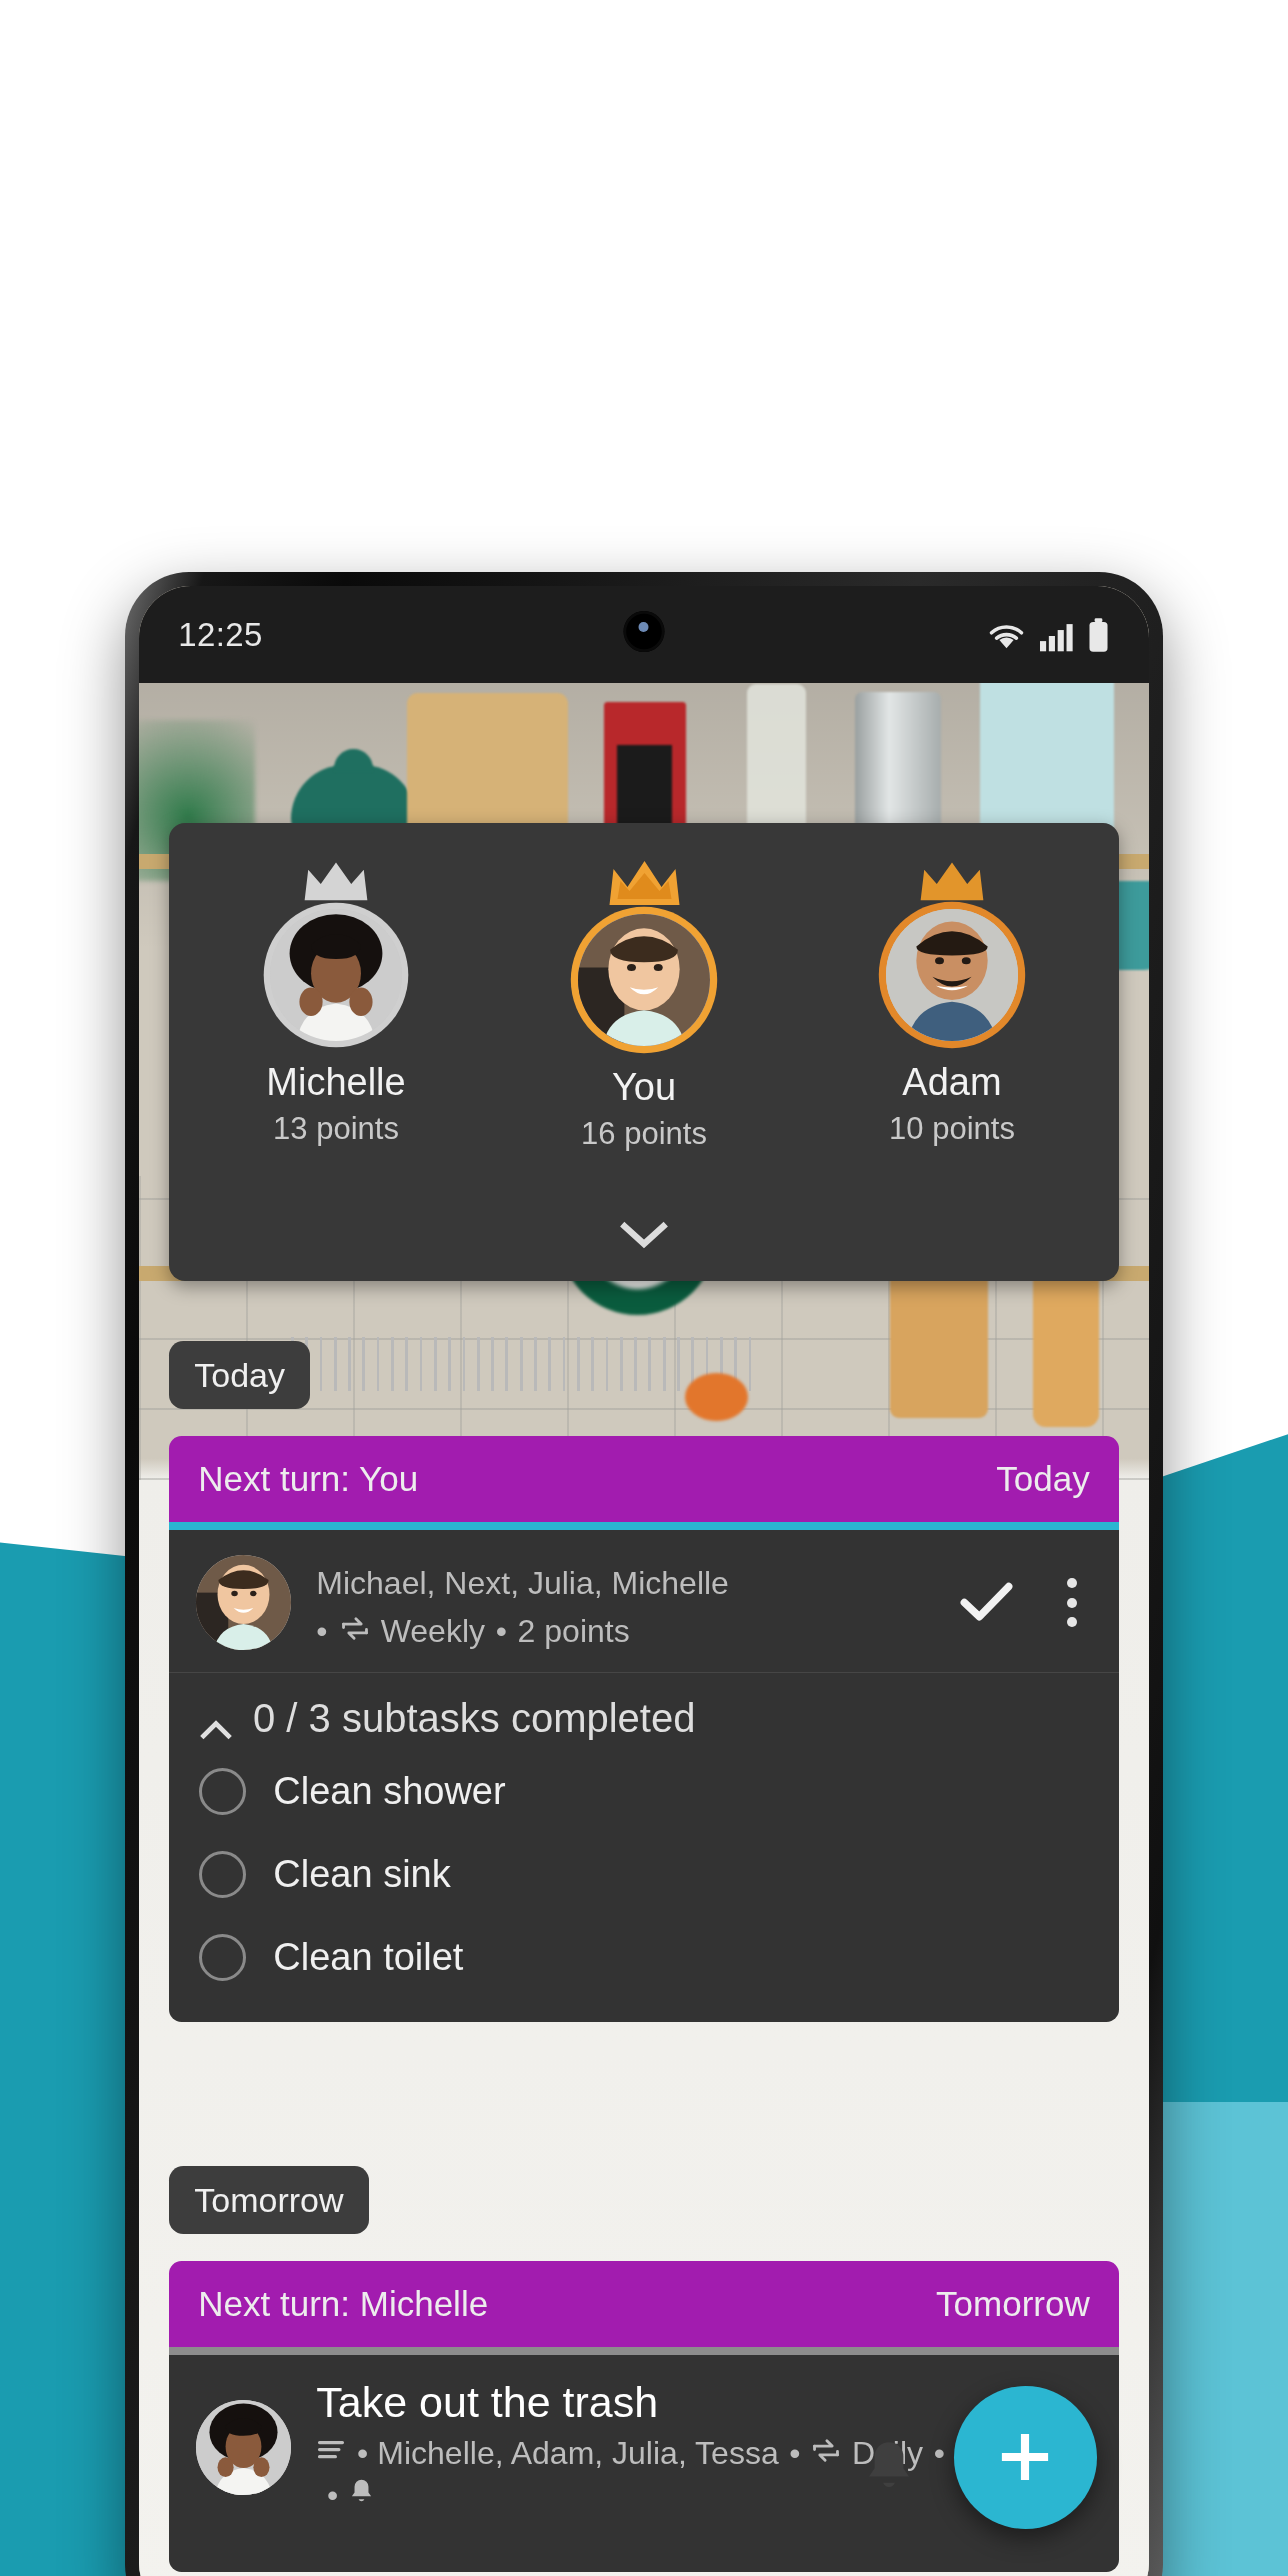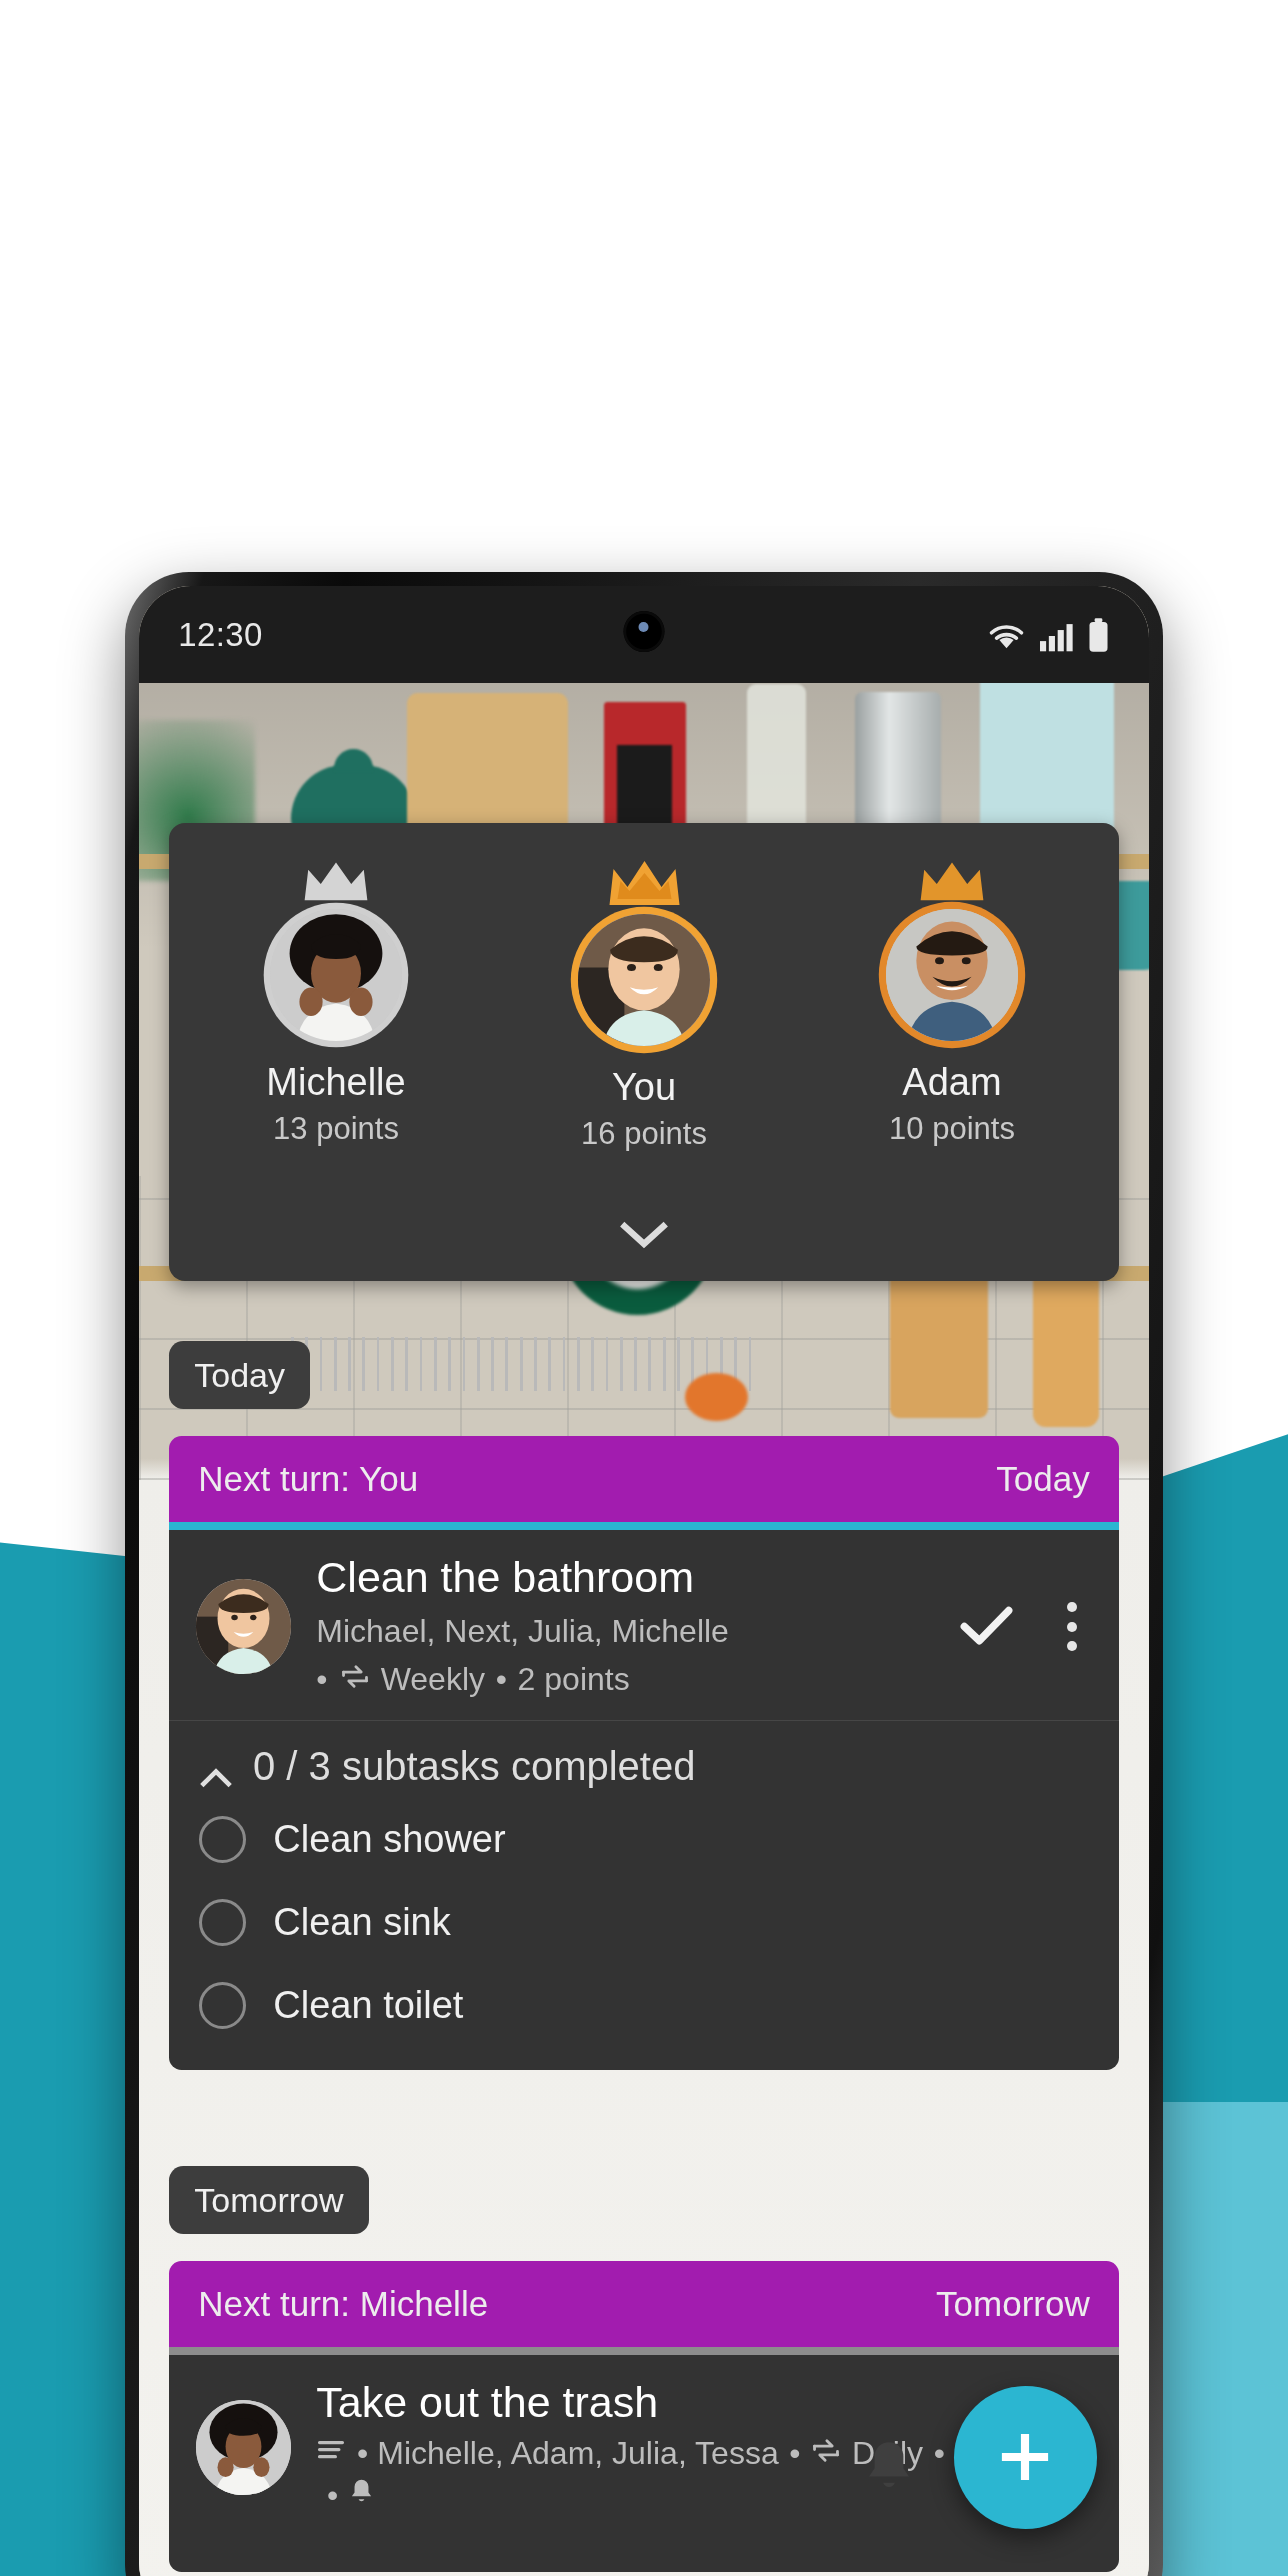--- a/index.html
+++ b/index.html
@@ -242,21 +242,21 @@
         <div id="wp-starbucks"></div>
         <div id="wp-starbucks-in"></div>
         <div id="wp-woodboard"></div>
         <div id="wp-spoon"></div>
         <div id="wp-shelf2"></div>
         <div id="wp-rack"></div>
         <div id="wp-orange"></div>
       </div>
 
       <div id="status-bar">
-        <span id="status-time">12:30</span>
+        <span id="status-time">12:25</span>
         <span id="status-spacer"></span>
         <span id="status-icons">
           <span>
             <svg class="sb-ico" width="41" height="34" viewBox="0 0 24 20">
               <path d="M12 17.2 L7.8 12.4 A6.4 6.4 0 0 1 16.2 12.4 Z" fill="#e8e8e8"></path>
               <path d="M3.2 8.1 A13 13 0 0 1 20.8 8.1" stroke="#e8e8e8" stroke-width="2.1" fill="none" stroke-linecap="round"></path>
               <path d="M6.2 11.3 A9 9 0 0 1 17.8 11.3" stroke="#e8e8e8" stroke-width="2.1" fill="none" stroke-linecap="round"></path>
             </svg>
           </span>
           <span>
@@ -367,21 +367,20 @@
                   <rect x="0" y="42" width="36" height="64" fill="#2c2622"></rect>
                   <ellipse cx="53" cy="44" rx="29" ry="33" fill="#f0c6a0"></ellipse>
                   <path d="M25 28 Q53 6 81 28 Q81 38 53 38 Q25 38 25 28Z" fill="#3c2c1e"></path>
                   <path d="M20 106 Q25 80 53 77 Q81 80 86 106 Z" fill="#d9efe9"></path>
                   <ellipse cx="43" cy="43" rx="3.6" ry="3" fill="#2b211a"></ellipse>
                   <ellipse cx="64" cy="43" rx="3.6" ry="3" fill="#2b211a"></ellipse>
                   <path d="M42 59 q11 11 22 0 q-11 4 -22 0Z" fill="#ffffff"></path>
                 </svg>
               </div>
               <div class="task-texts">
-                <div class="task-title">Clean the bathroom</div>
                 <div class="task-sub">Michael, Next, Julia, Michelle</div>
                 <div class="task-meta">
                   <span>•</span>
                   <span style="margin:0 10.7px 0 12.5px;">
                     <svg width="30" height="27" viewBox="0 0 17 15">
                       <path d="M2 5 H12 l-3 -3 M15 10 H5 l3 3" stroke="#bdbdbd" stroke-width="1.6" fill="none" stroke-linecap="round" stroke-linejoin="round"></path>
                       <path d="M2 5 v2 M15 10 v-2" stroke="#bdbdbd" stroke-width="1.6" fill="none" stroke-linecap="round"></path>
                     </svg>
                   </span>
                   <span>Weekly</span>

